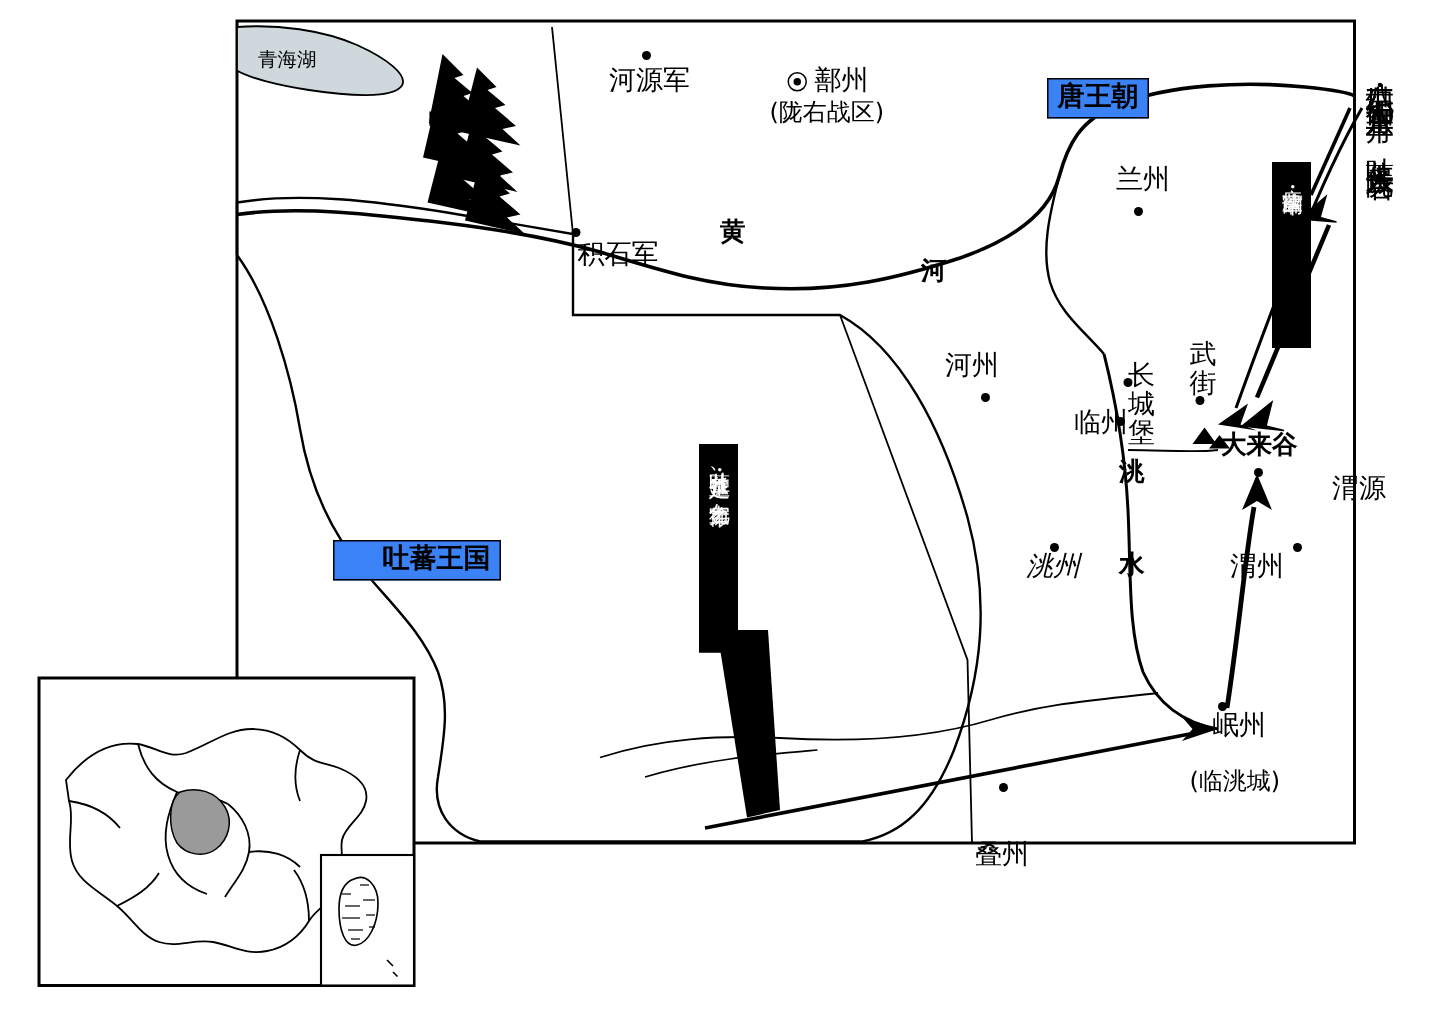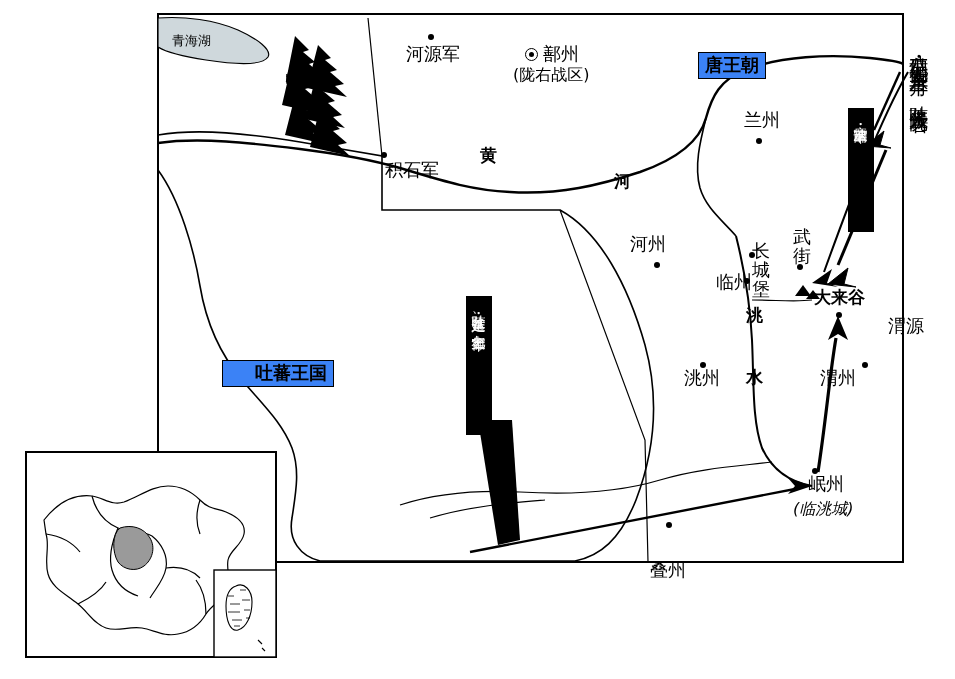--- a/index.html
+++ b/index.html
@@ -246,22 +246,22 @@
 
   <div class="lbl place" style="left:814px; top:288px; font-weight:700; font-size:17px;">大来谷</div>
 
   <div class="dot" style="left:836px; top:312px;"></div>
   <div class="lbl place" style="left:846px; top:316px;margin-left:42px;">渭源</div>
 
   <div class="dot" style="left:862px; top:362px;"></div>
   <div class="lbl place" style="left:820px; top:368px;">渭州</div>
 
   <div class="dot" style="left:700px; top:362px;"></div>
-  <div class="lbl place" style="left:684px; top:368px;">洮州</div>
+  <div class="lbl place" style="left:684px; top:368px;font-style:italic;">洮州</div>
 
   <div class="dot" style="left:812px; top:468px;"></div>
   <div class="lbl place" style="left:808px; top:474px;">岷州</div>
-  <div class="lbl place-small" style="left:793px; top:500px;font-style:italic;">(临洮城)</div>
+  <div class="lbl place-small" style="left:793px; top:512px;">(临洮城)</div>
 
   <div class="dot" style="left:666px; top:522px;"></div>
   <div class="lbl place" style="left:650px; top:528px;margin-top:32px;">叠州</div>
 
 </div>
 
 </body></html>

